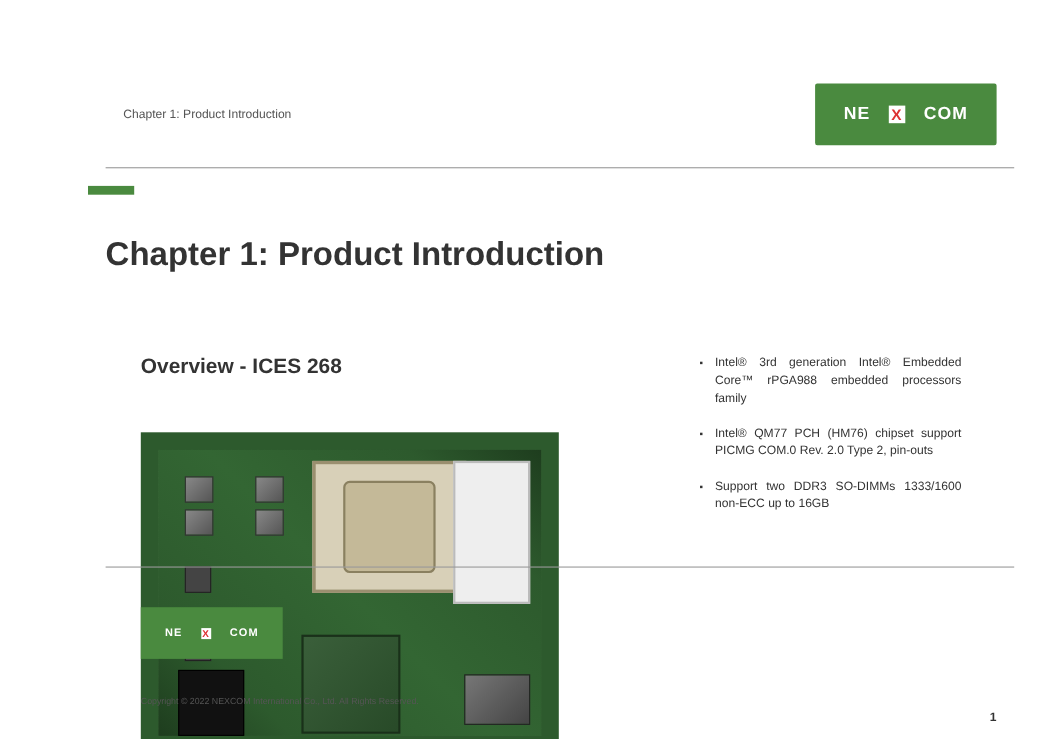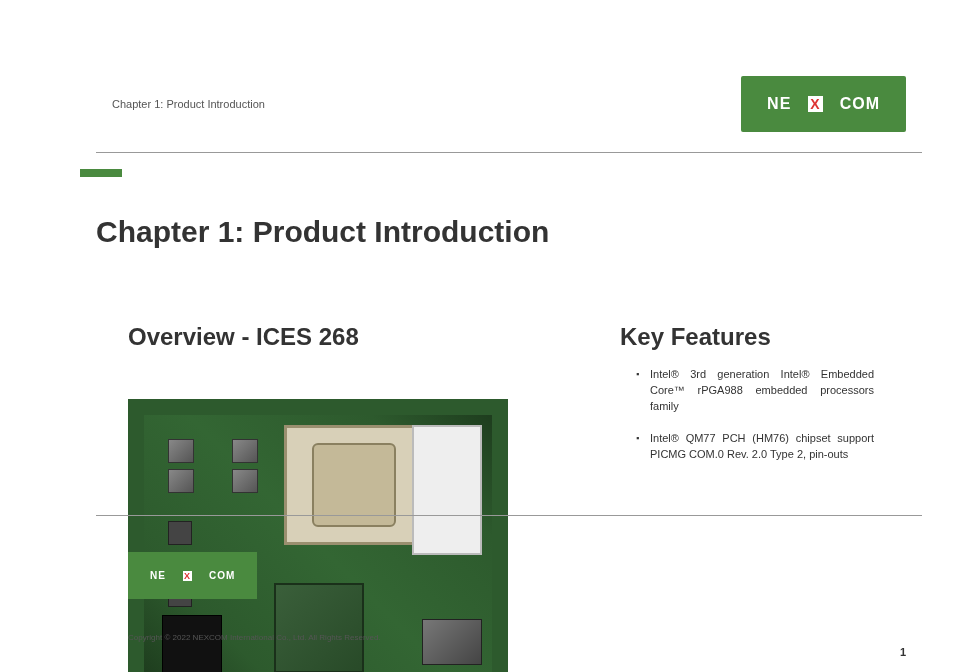--- a/index.html
+++ b/index.html
@@ -62,21 +62,21 @@
       display: flex;
       gap: 40px;
     }
     .col-left {
       width: 420px;
     }
     .col-right {
       flex: 1;
     }
     .section-title {
-      font-size: 24px;
+      font-size: 19px;
       font-weight: bold;
       color: #333;
       margin-bottom: 16px;
     }
     .overview-title {
       margin-bottom: 48px;
     }
     .product-image {
       width: 380px;
       height: 292px;
@@ -242,24 +242,24 @@
       <div class="cpu-socket">
         <div class="cpu-center"></div>
       </div>
       <div class="mem-slot"></div>
       <div class="chip1"></div>
       <div class="chip2"></div>
       <div class="reg-block"></div>
     </div>
   </div>
   <div class="col-right">
-    <h2 class="section-title">Key Features</h2>
     <ul class="features-list">
       <li>Intel® 3rd generation Intel® Embedded Core™ rPGA988 embedded processors family</li>
       <li>Intel® QM77 PCH (HM76) chipset support PICMG COM.0 Rev. 2.0 Type 2, pin-outs</li>
+      <li>Support two DDR3 SO-DIMMs 1333/1600 non-ECC up to 16GB</li>
     </ul>
   </div>
 </div>
 
 <div class="footer">
   <div class="footer-left">
     <div class="footer-logo">
       <span>NE</span>
         <span class="footer-logo-x">X</span>
         <span>COM</span>

